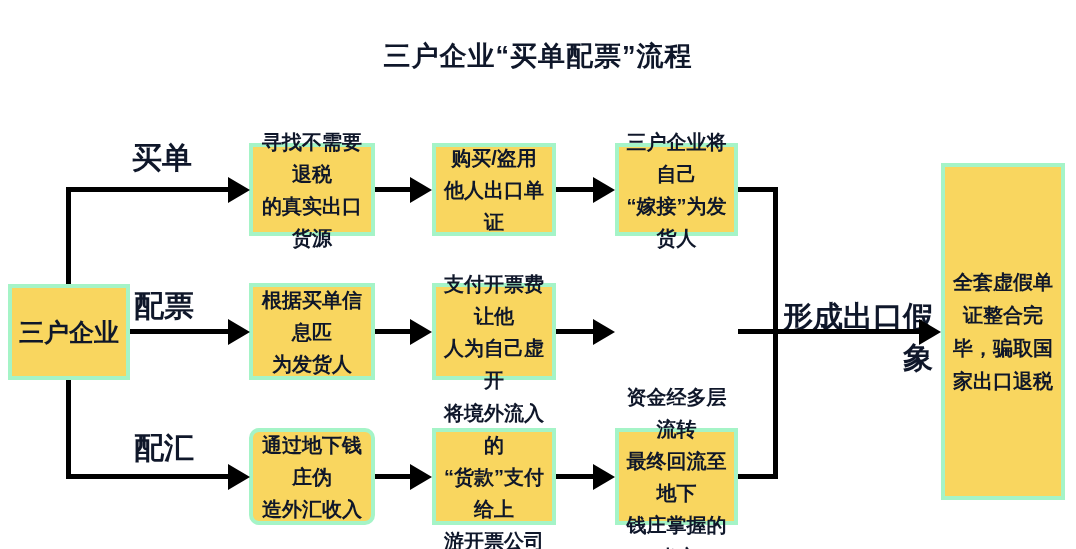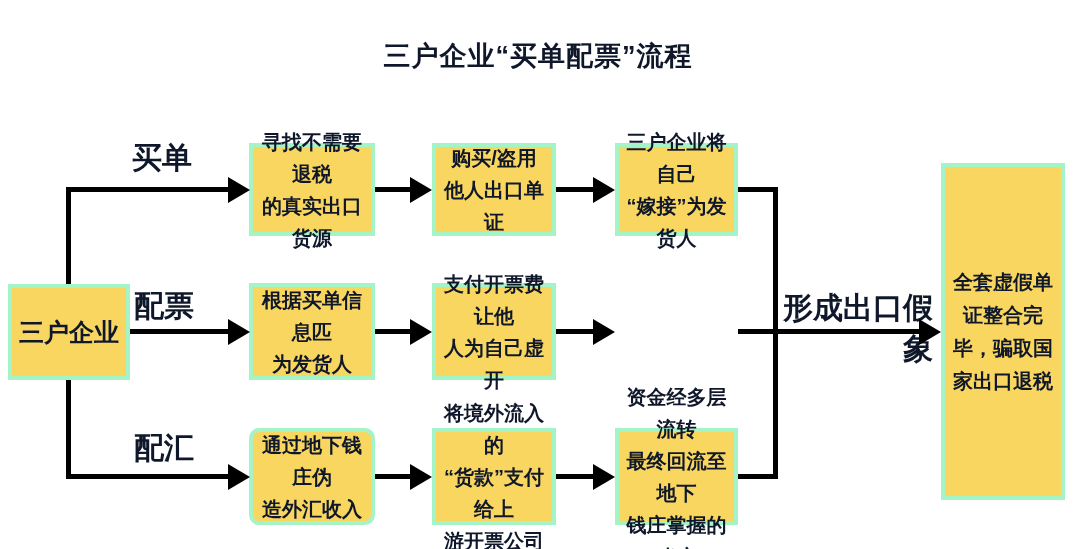--- a/index.html
+++ b/index.html
@@ -81,21 +81,21 @@
 
   <div class="box step-box" style="left:249px; top:428px; width:126px; height:97px;border-radius:10px;">通过地下钱庄伪
 造外汇收入</div>
   <div class="box step-box" style="left:432px; top:428px; width:124px; height:97px;">将境外流入的
 “货款”支付给上
 游开票公司</div>
   <div class="box step-box" style="left:615px; top:428px; width:123px; height:97px;">资金经多层流转
 最终回流至地下
 钱庄掌握的账户</div>
 
-  <div class="merge-label" style="left:783px; top:288px; width:150px;">形成出口假象</div>
+  <div class="merge-label" style="left:783px; top:297px; width:150px;">形成出口假象</div>
 
   <div class="box result-box" style="left:941px; top:163px; width:124px; height:337px;">全套虚假单
 证整合完
 毕，骗取国
 家出口退税</div>
 
   <div class="line" style="left:66px; top:187px; width:5px; height:97px;"></div>
   <div class="line" style="left:66px; top:380px; width:5px; height:99px;"></div>
   <div class="line" style="left:66px;  top:187px; width:164px; height:5px;"></div>
   <div class="line" style="left:130px; top:329px; width:100px; height:5px;"></div>

